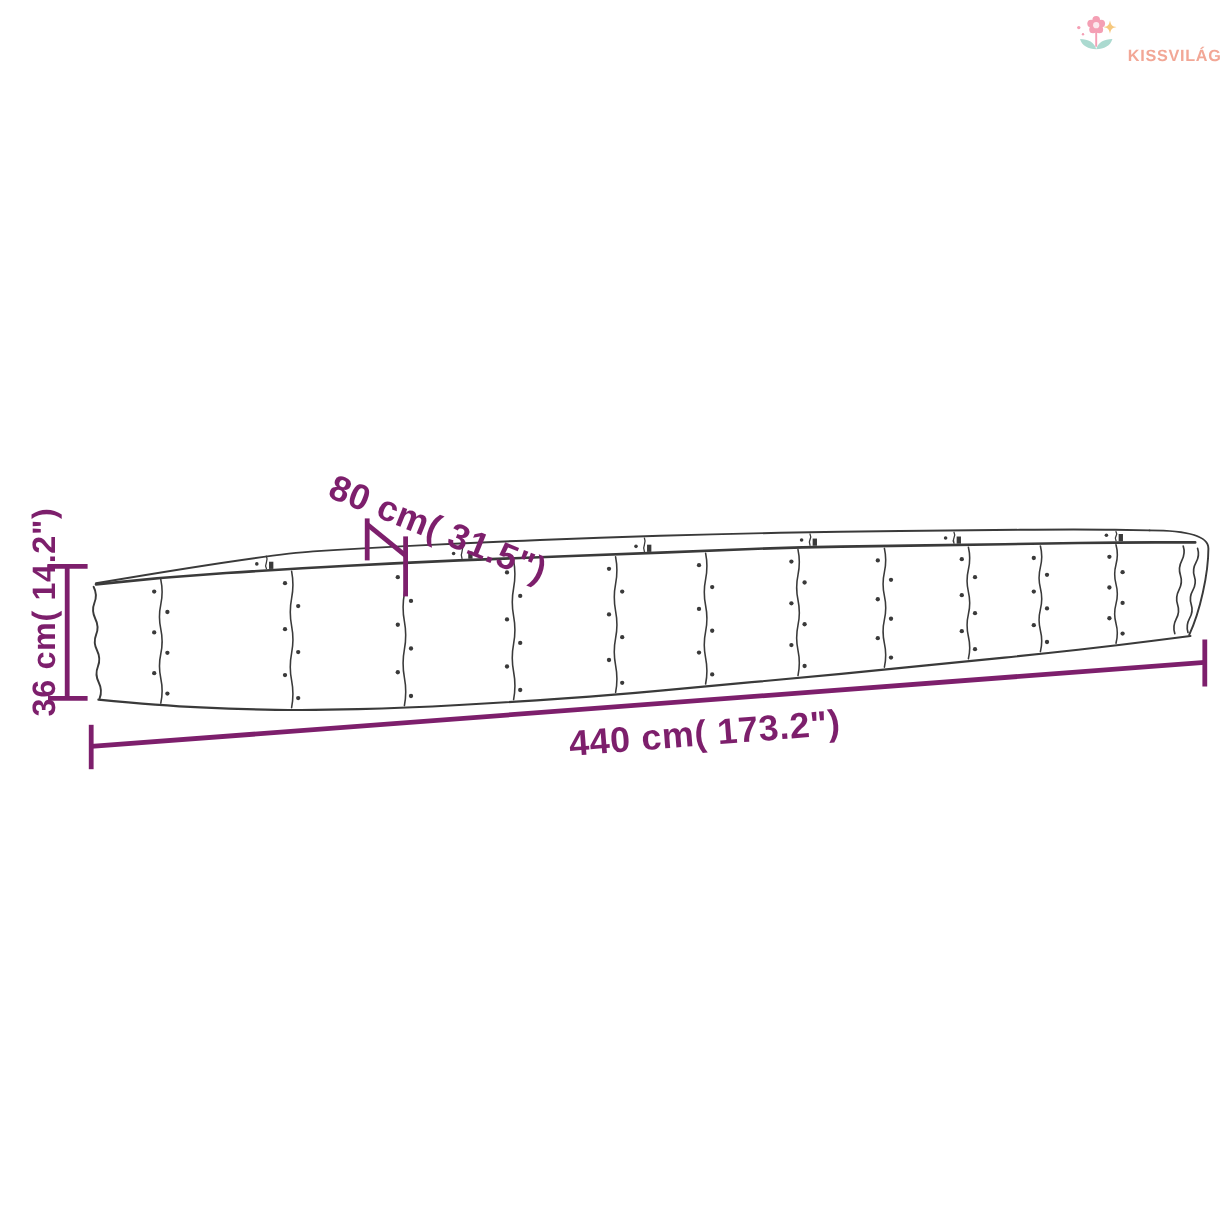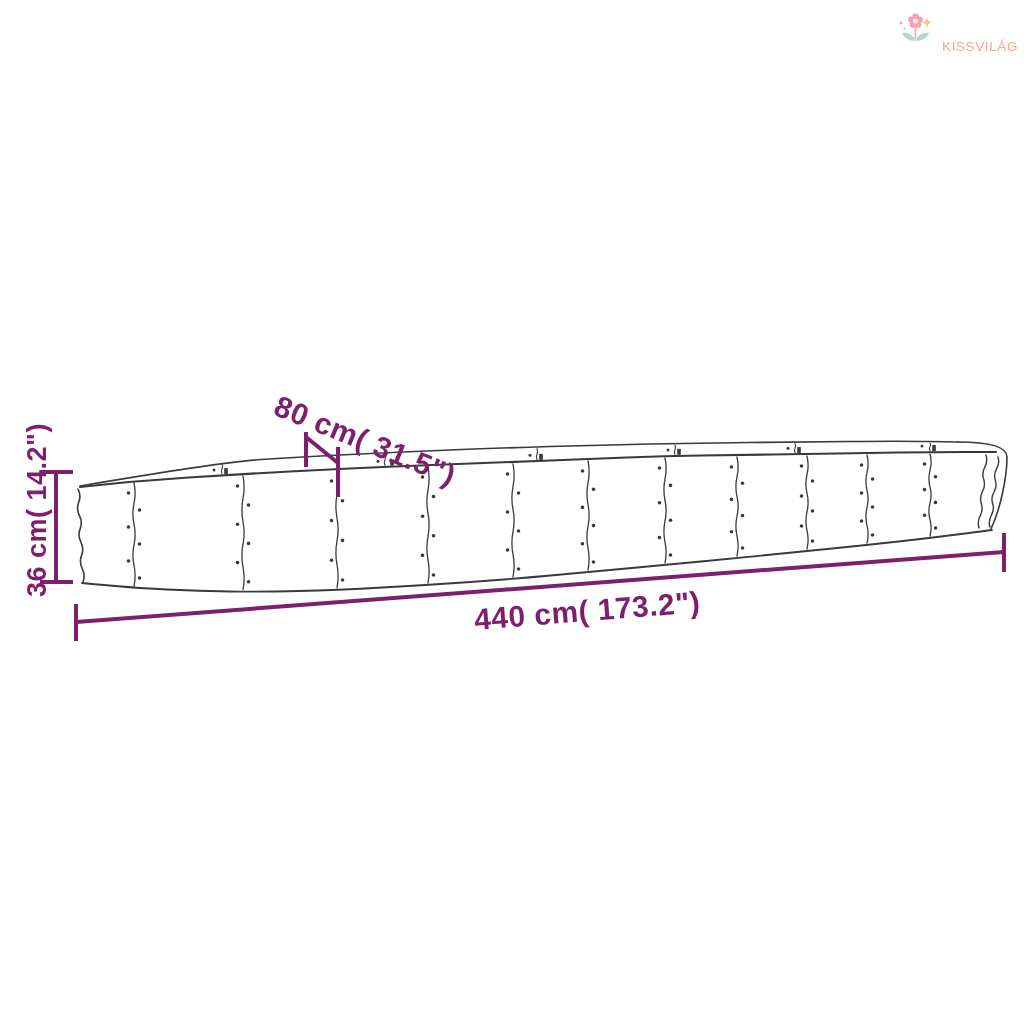--- a/index.html
+++ b/index.html
@@ -13,21 +13,21 @@
     --sparkle:#F6C87E;
   }
   html,body{margin:0;padding:0;background:#fff;}
   .canvas{position:relative;width:1024px;height:1024px;background:var(--bg);overflow:hidden;
           font-family:"Liberation Sans",sans-serif;}
   .diagram{position:absolute;inset:0;}
   .ln{stroke:var(--line);fill:none;stroke-linecap:round;stroke-linejoin:round;}
   .dim-stroke{stroke:var(--dim);stroke-width:4;fill:none;stroke-linecap:butt;}
   .dim-text{fill:var(--dim);font-family:"Liberation Sans",sans-serif;font-weight:700;letter-spacing:0.5px;}
   .logo{position:absolute;top:10px;right:6px;display:flex;align-items:center;gap:5px;}
-  .logo-text{color:var(--logo-text);font-weight:400;font-size:13.5px;letter-spacing:0.6px;
+  .logo-text{color:var(--logo-text);font-weight:700;font-size:13.5px;letter-spacing:0.6px;
              font-family:"Liberation Sans",sans-serif;margin-top:28px;}
 </style>
 </head>
 <body>
 
 <div class="canvas">
 
   <div class="logo">
     <svg width="42" height="44" viewBox="0 0 42 44">
       <circle cx="6" cy="13" r="1.4" style="fill:var(--flower)"></circle>

